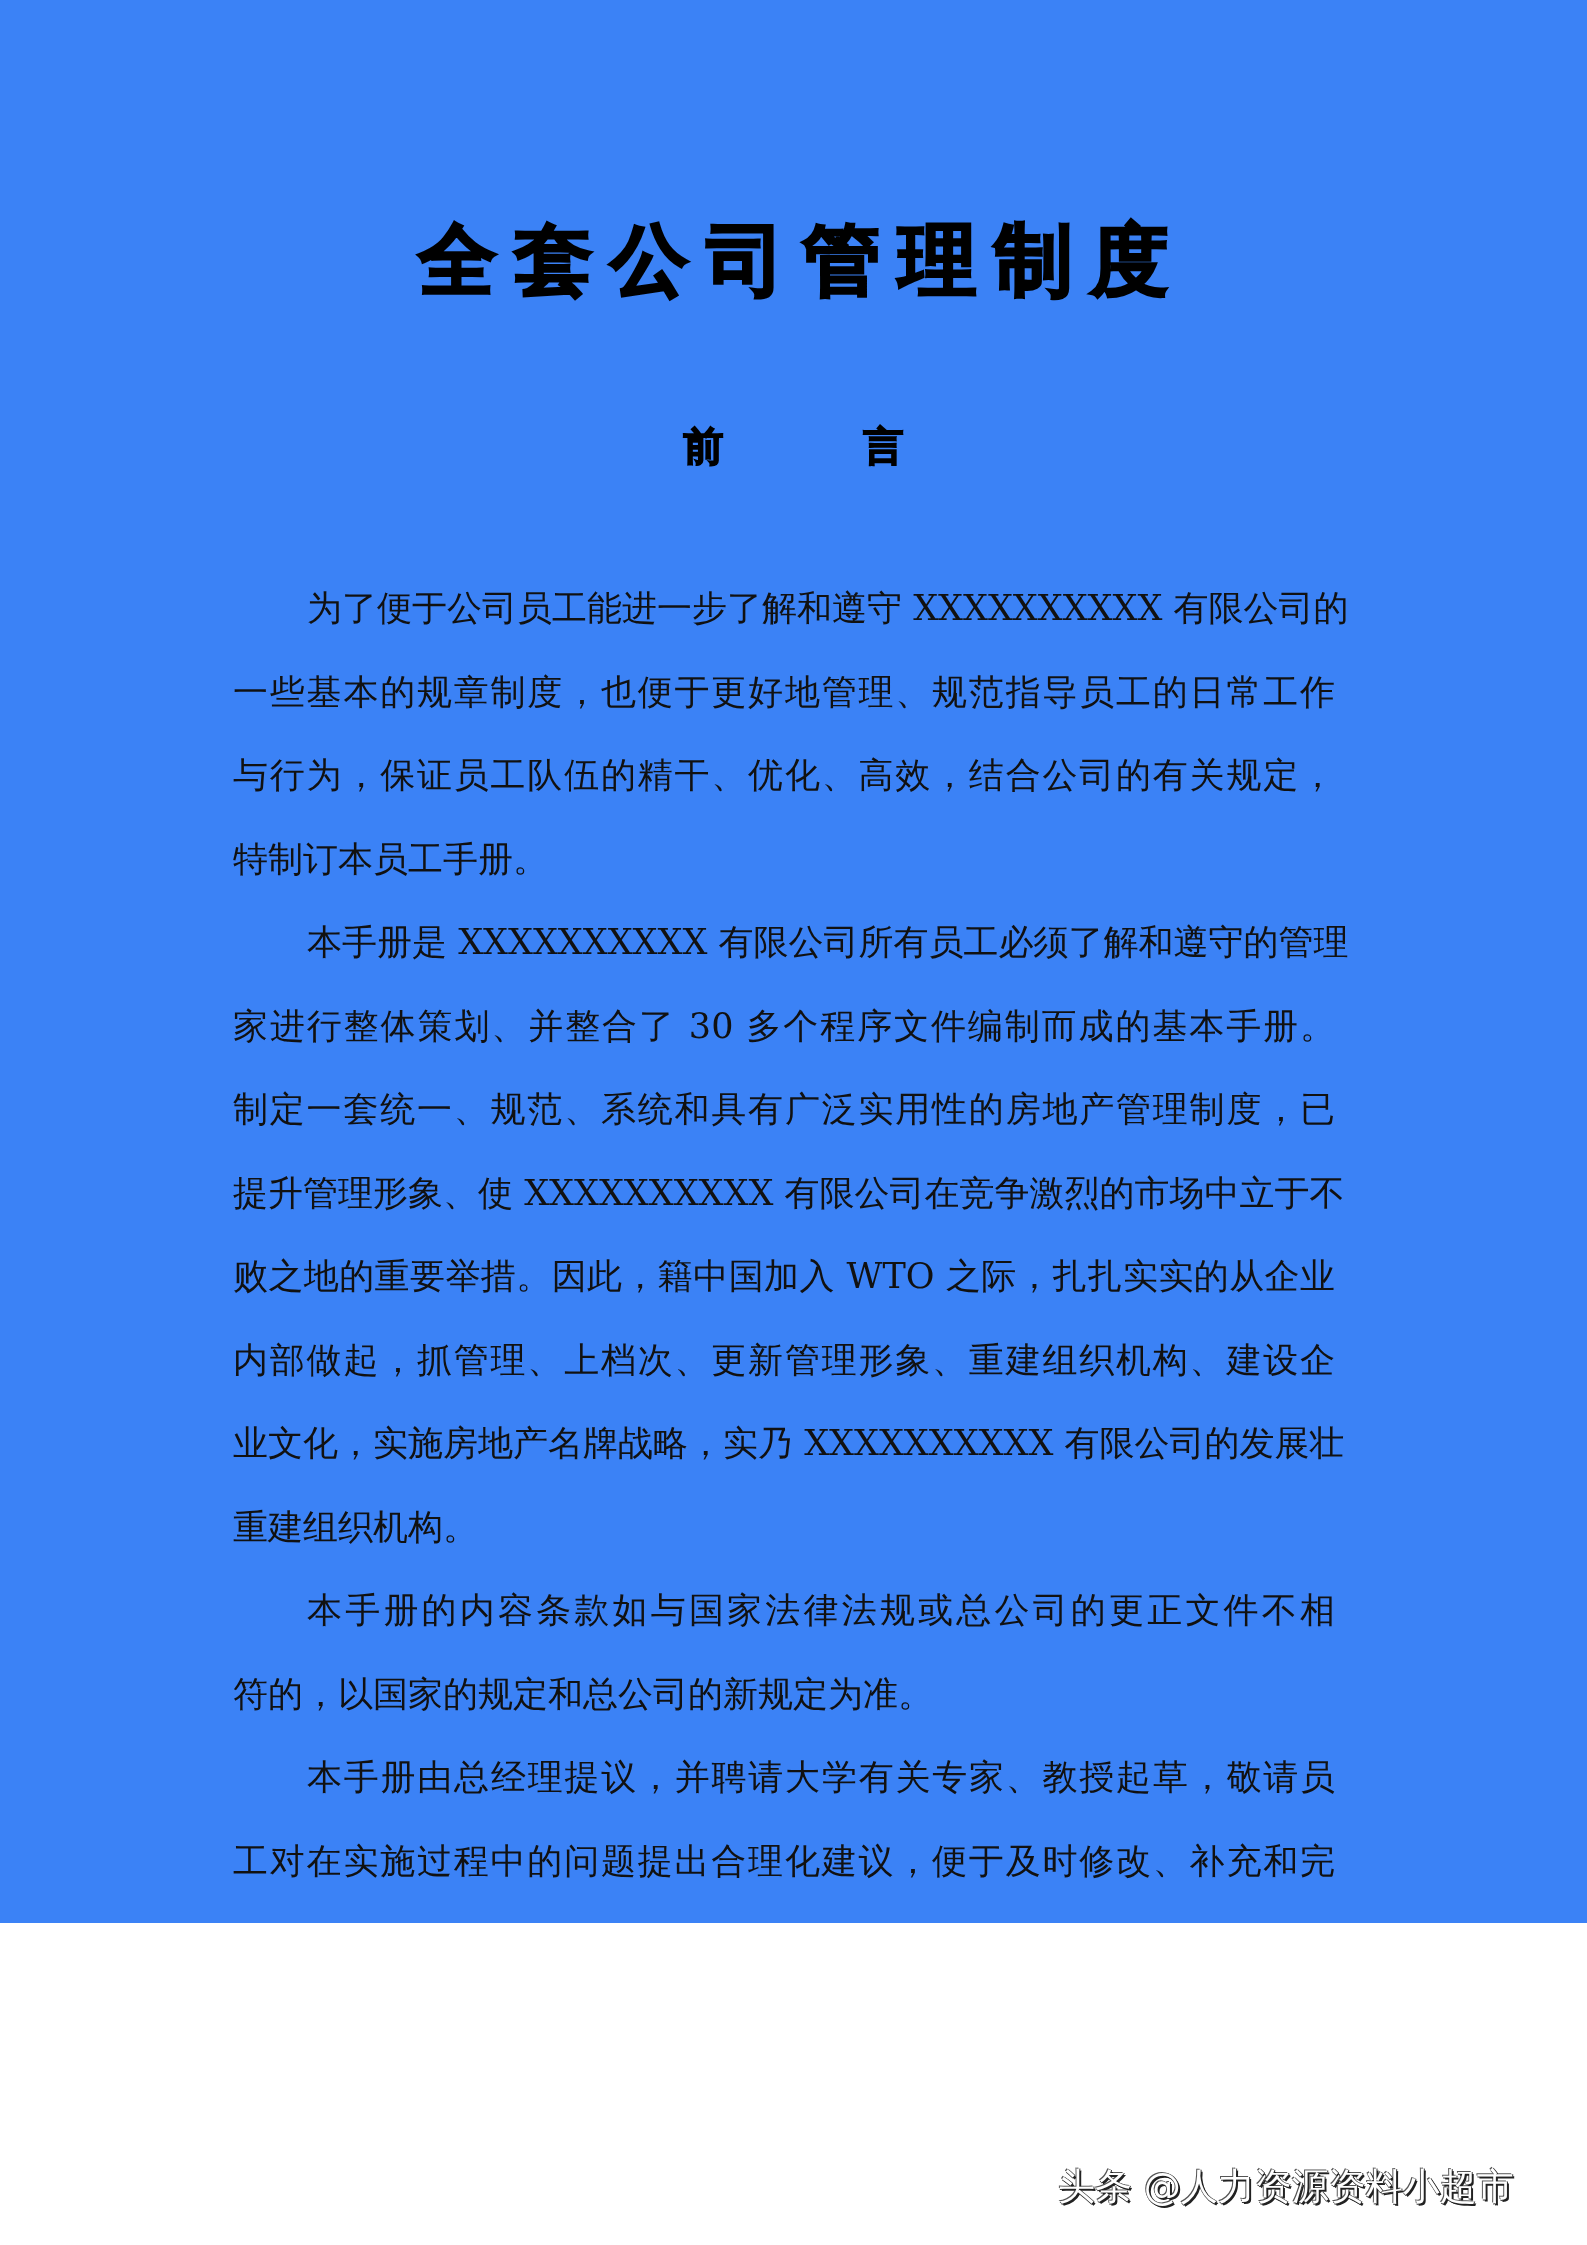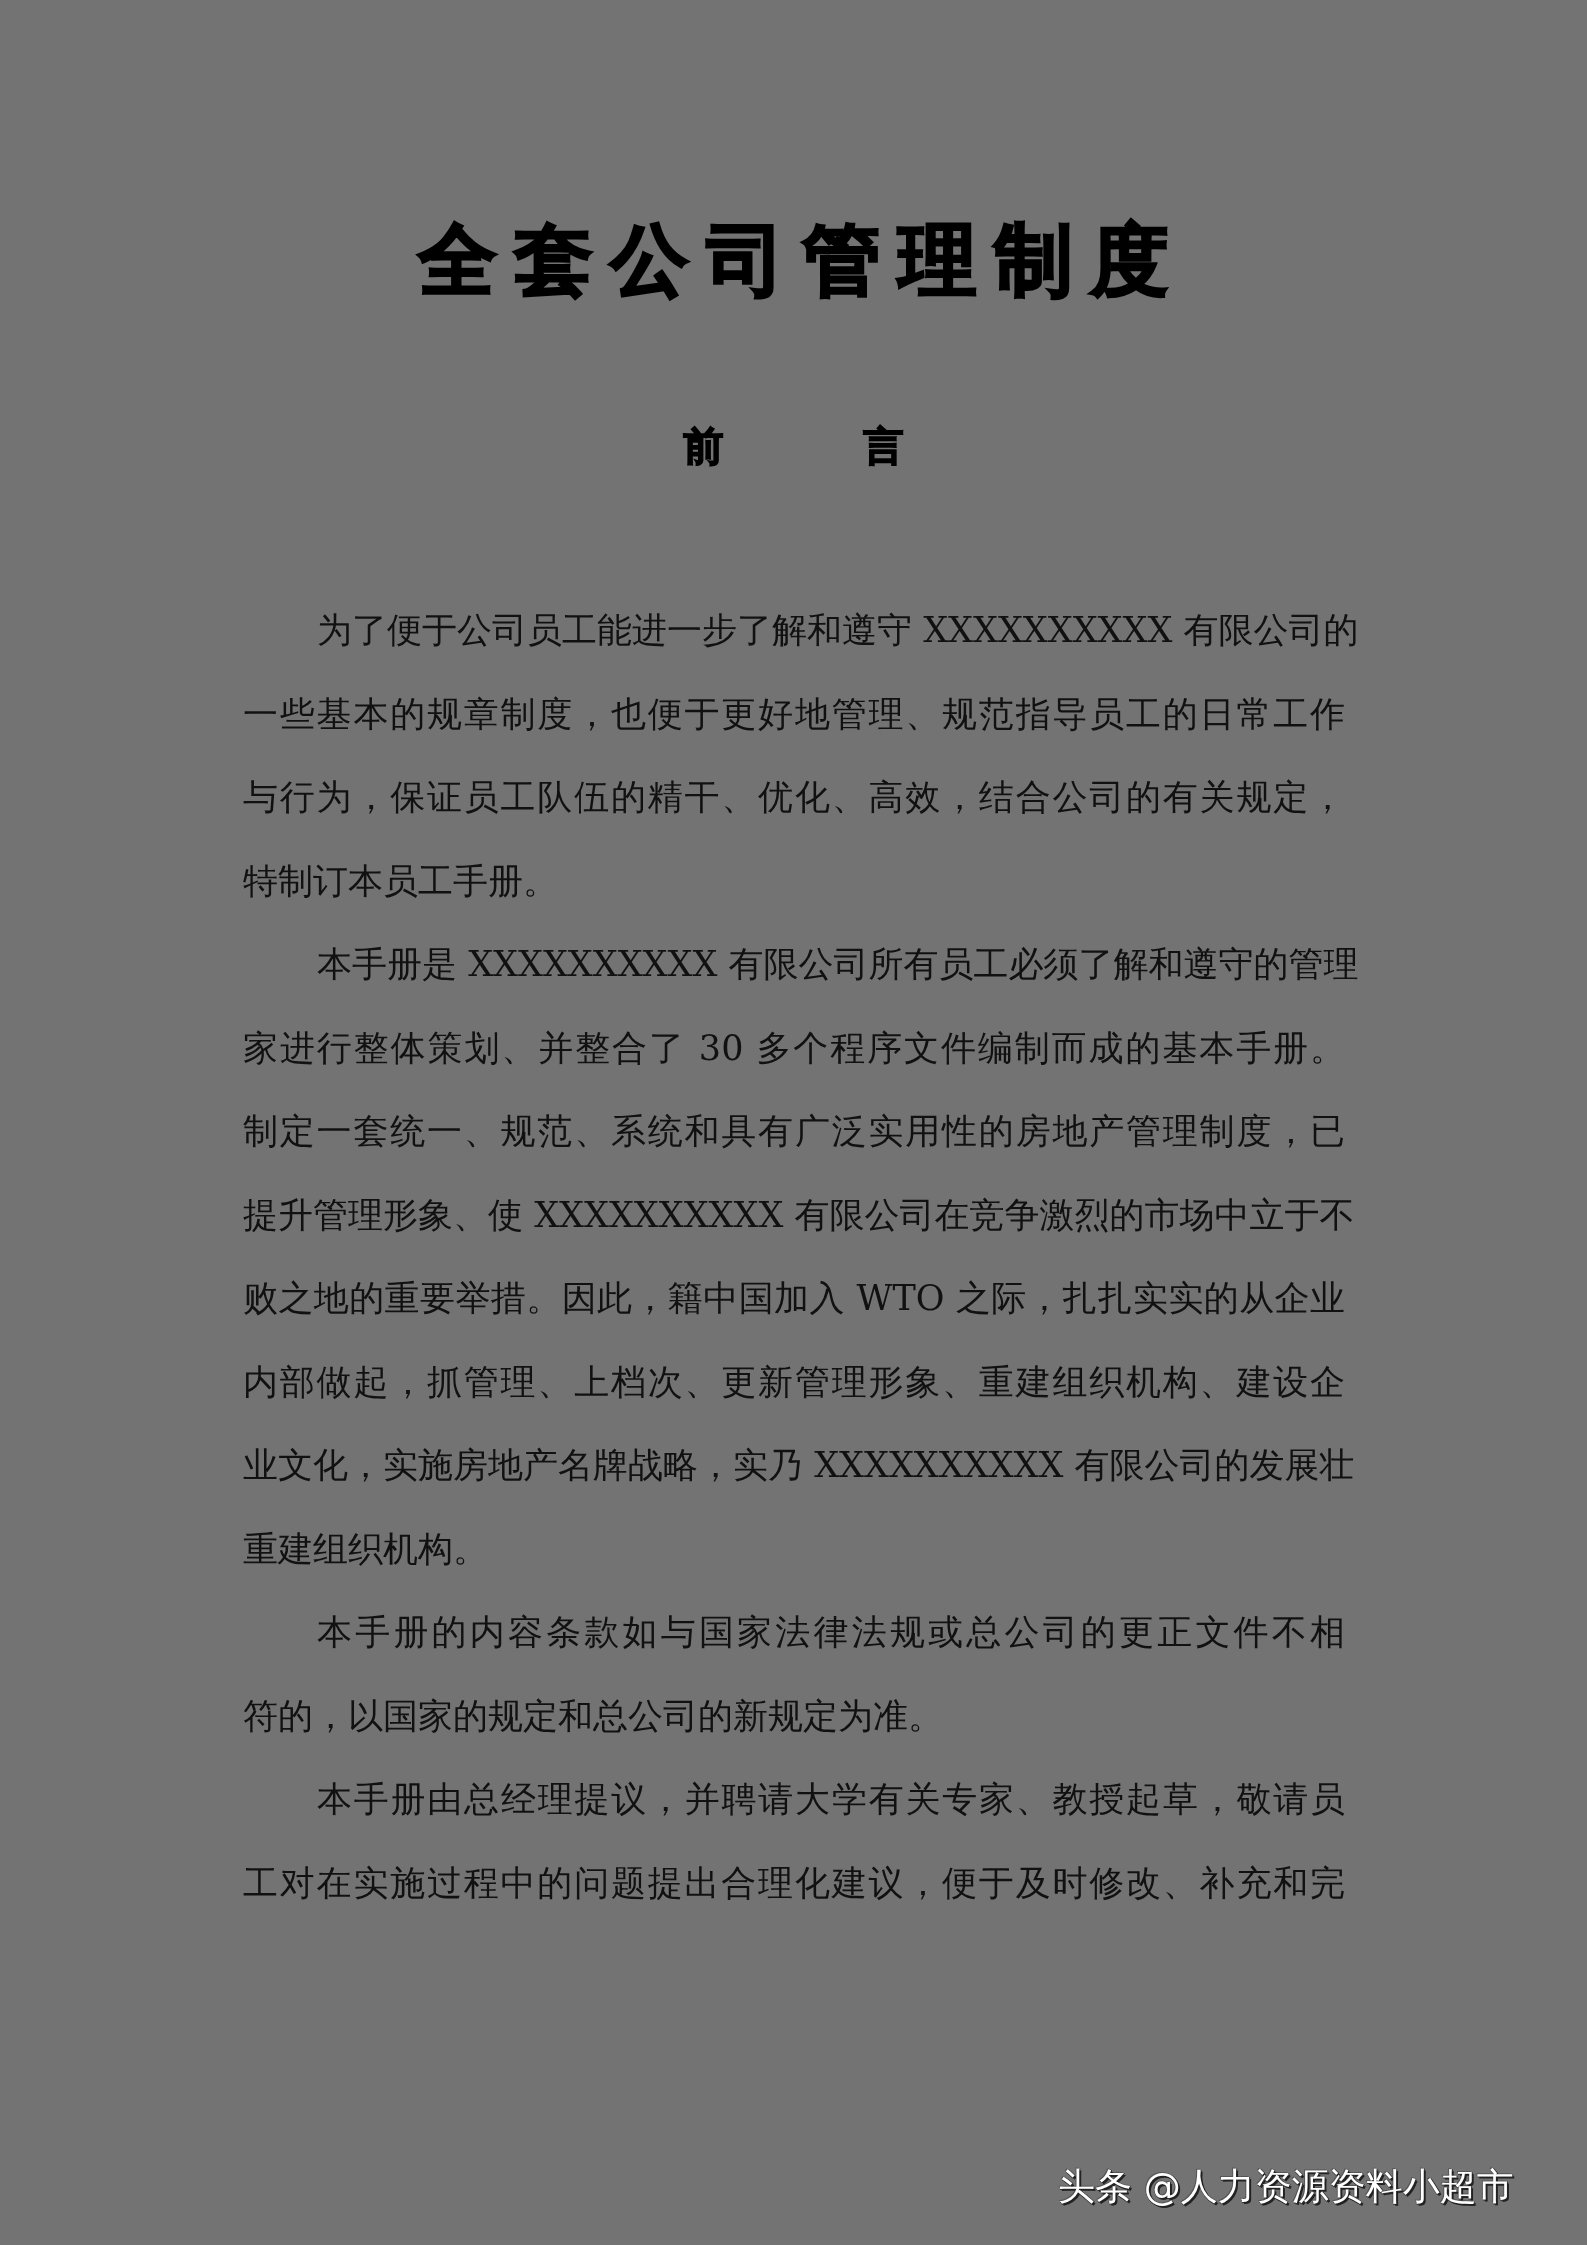--- a/index.html
+++ b/index.html
@@ -12,22 +12,22 @@
     height: 2245px;
     position: relative;
     overflow: hidden;
     font-family: "DejaVu Serif", "Liberation Serif", serif;
     color: #000000;
   }
   .page {
     position: absolute;
     left: 0; top: 0;
     width: 1587px;
-    height: 2245px;
-    background: #737373;
+    height: 1923px;
+    background: #3b82f6;
   }
   .doc-title {
     position: absolute;
     left: 0;
     width: 1587px;
     top: 214px;
     height: 92px;
     line-height: 92px;
     text-align: center;
     font-family: "DejaVu Sans", "Liberation Sans", sans-serif;
@@ -55,24 +55,23 @@
     display: inline-block;
     width: 52px;
     text-align: center;
   }
   .section-title .gap {
     display: inline-block;
     width: 128px;
   }
   .body-text {
     position: absolute;
-    left: 243px;
+    left: 233px;
     width: 1102px;
     top: 585px;
-    margin-top: 22px;
   }
   .line {
     display: block;
     height: 83.5px;
     line-height: 46px;
     font-size: 35px;
     white-space: nowrap;
     text-align: justify;
     text-align-last: justify;
     color: #111;

